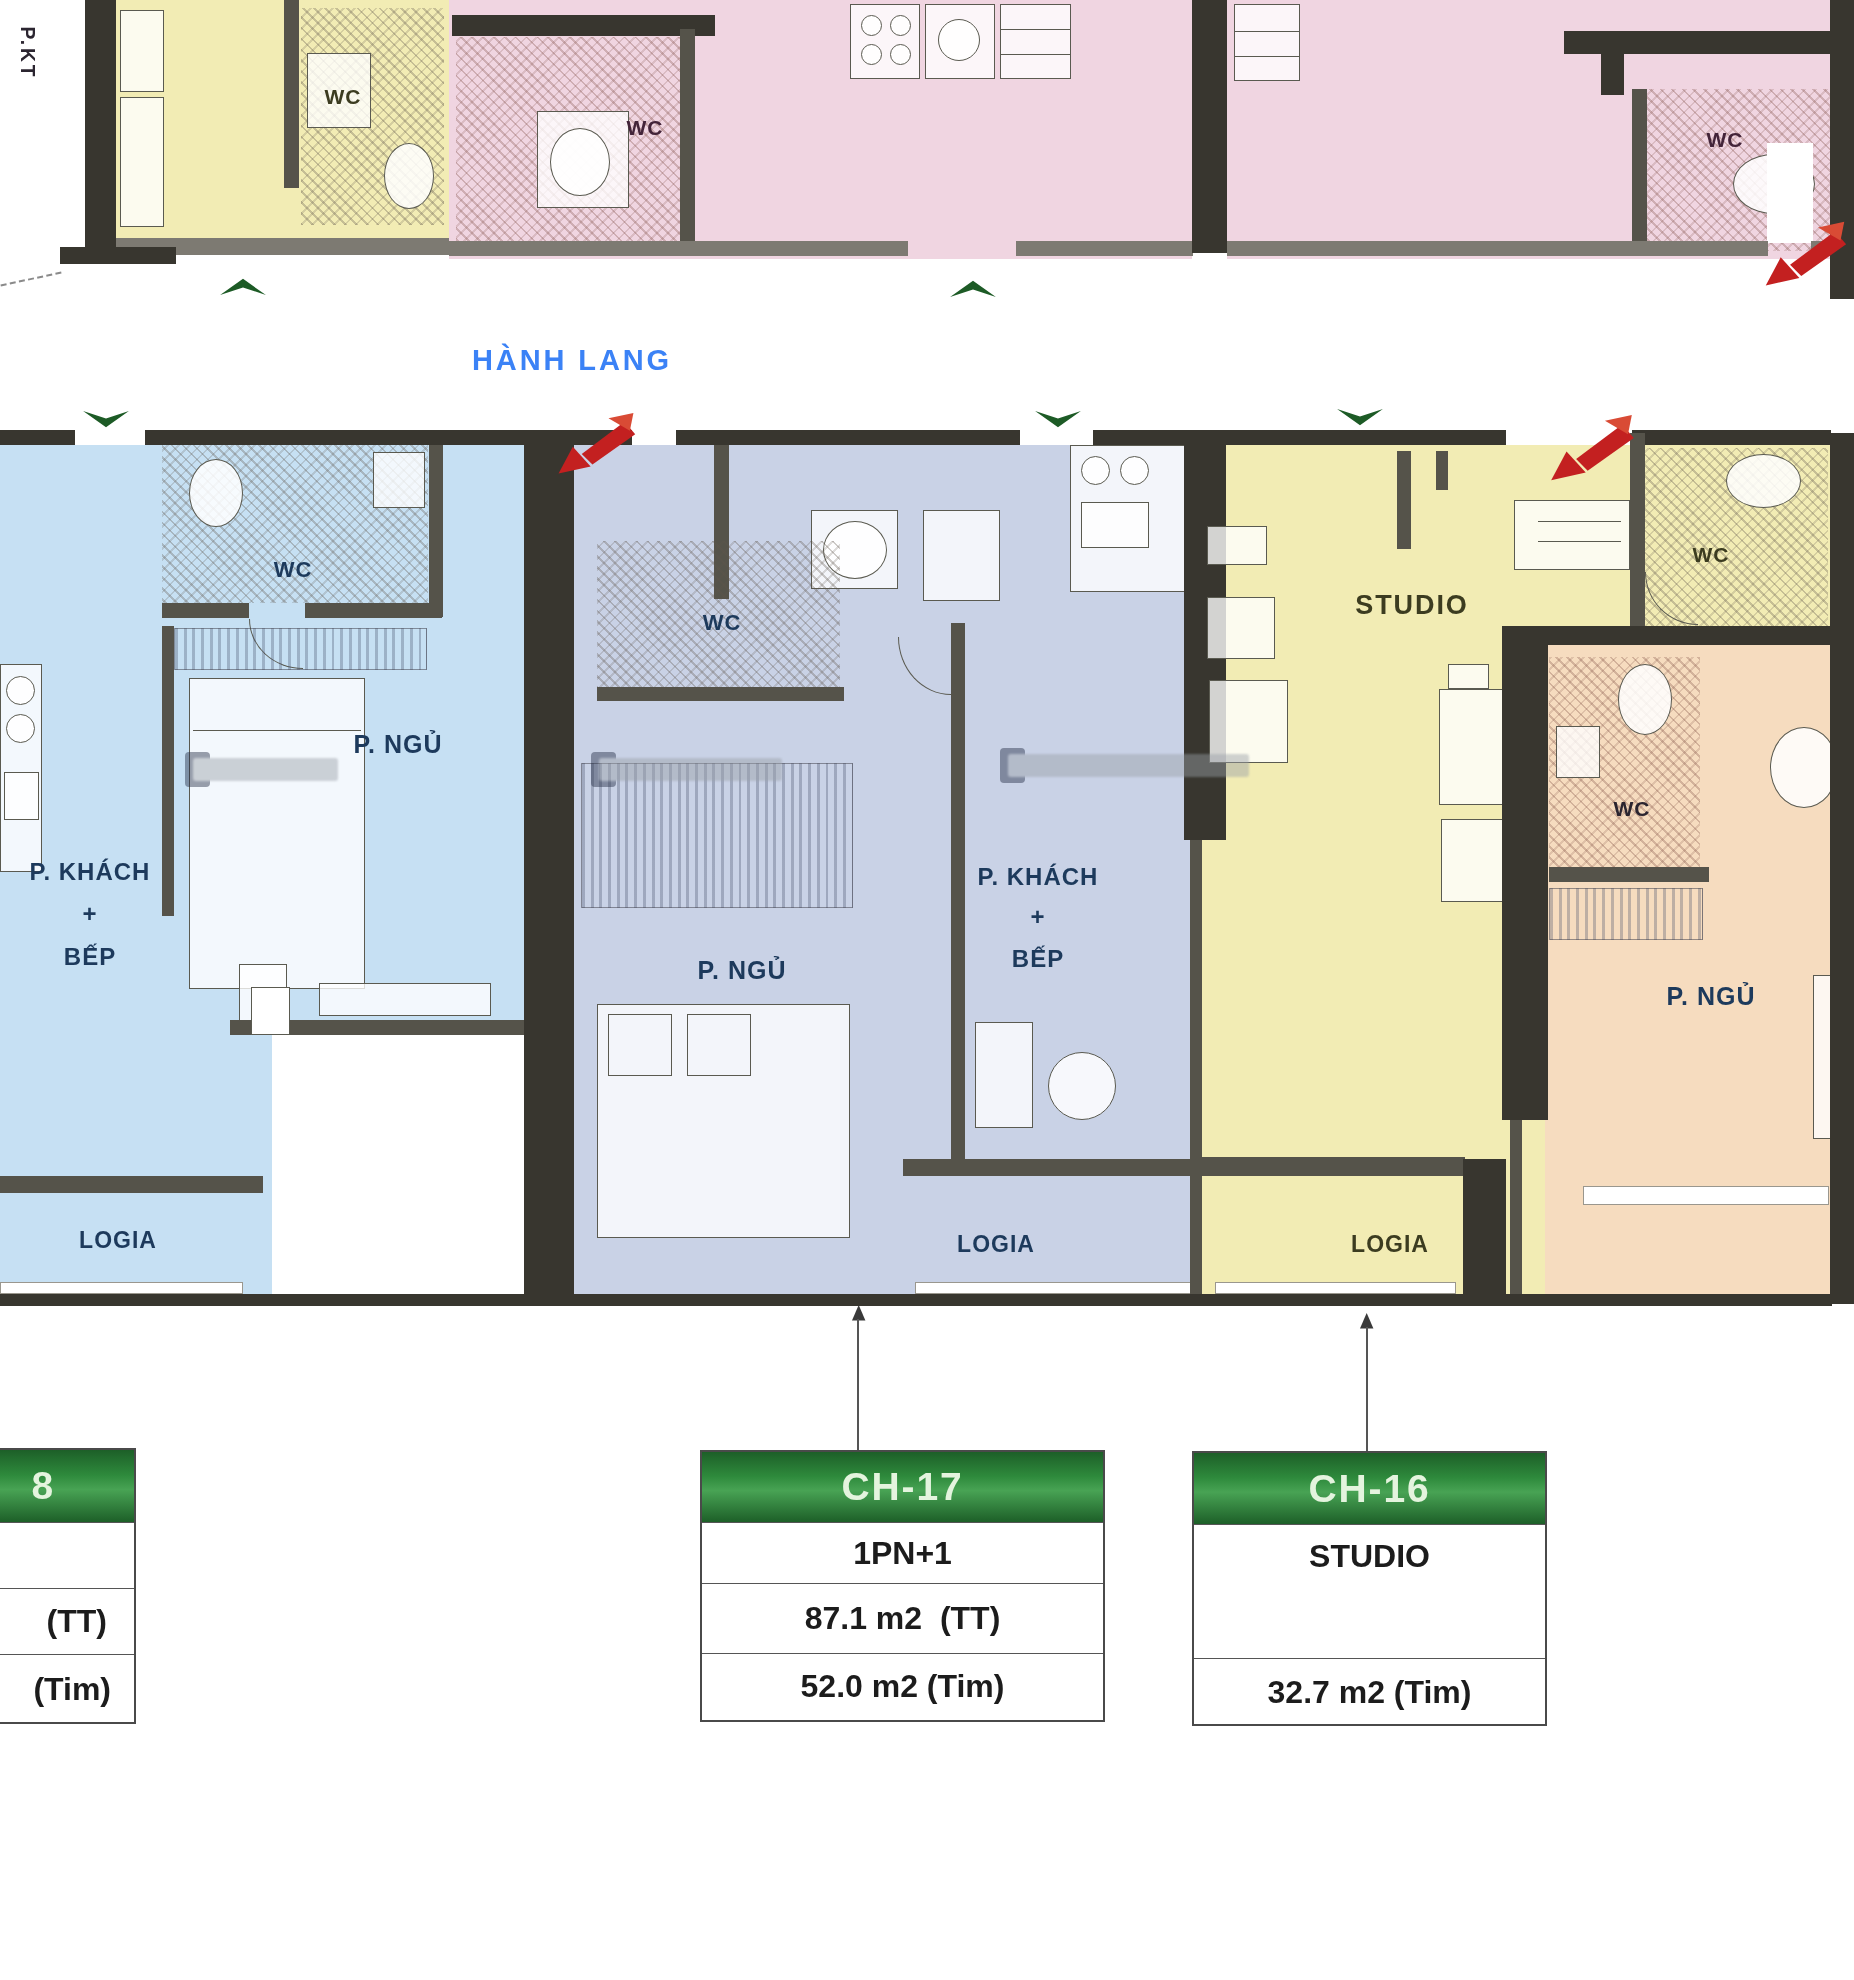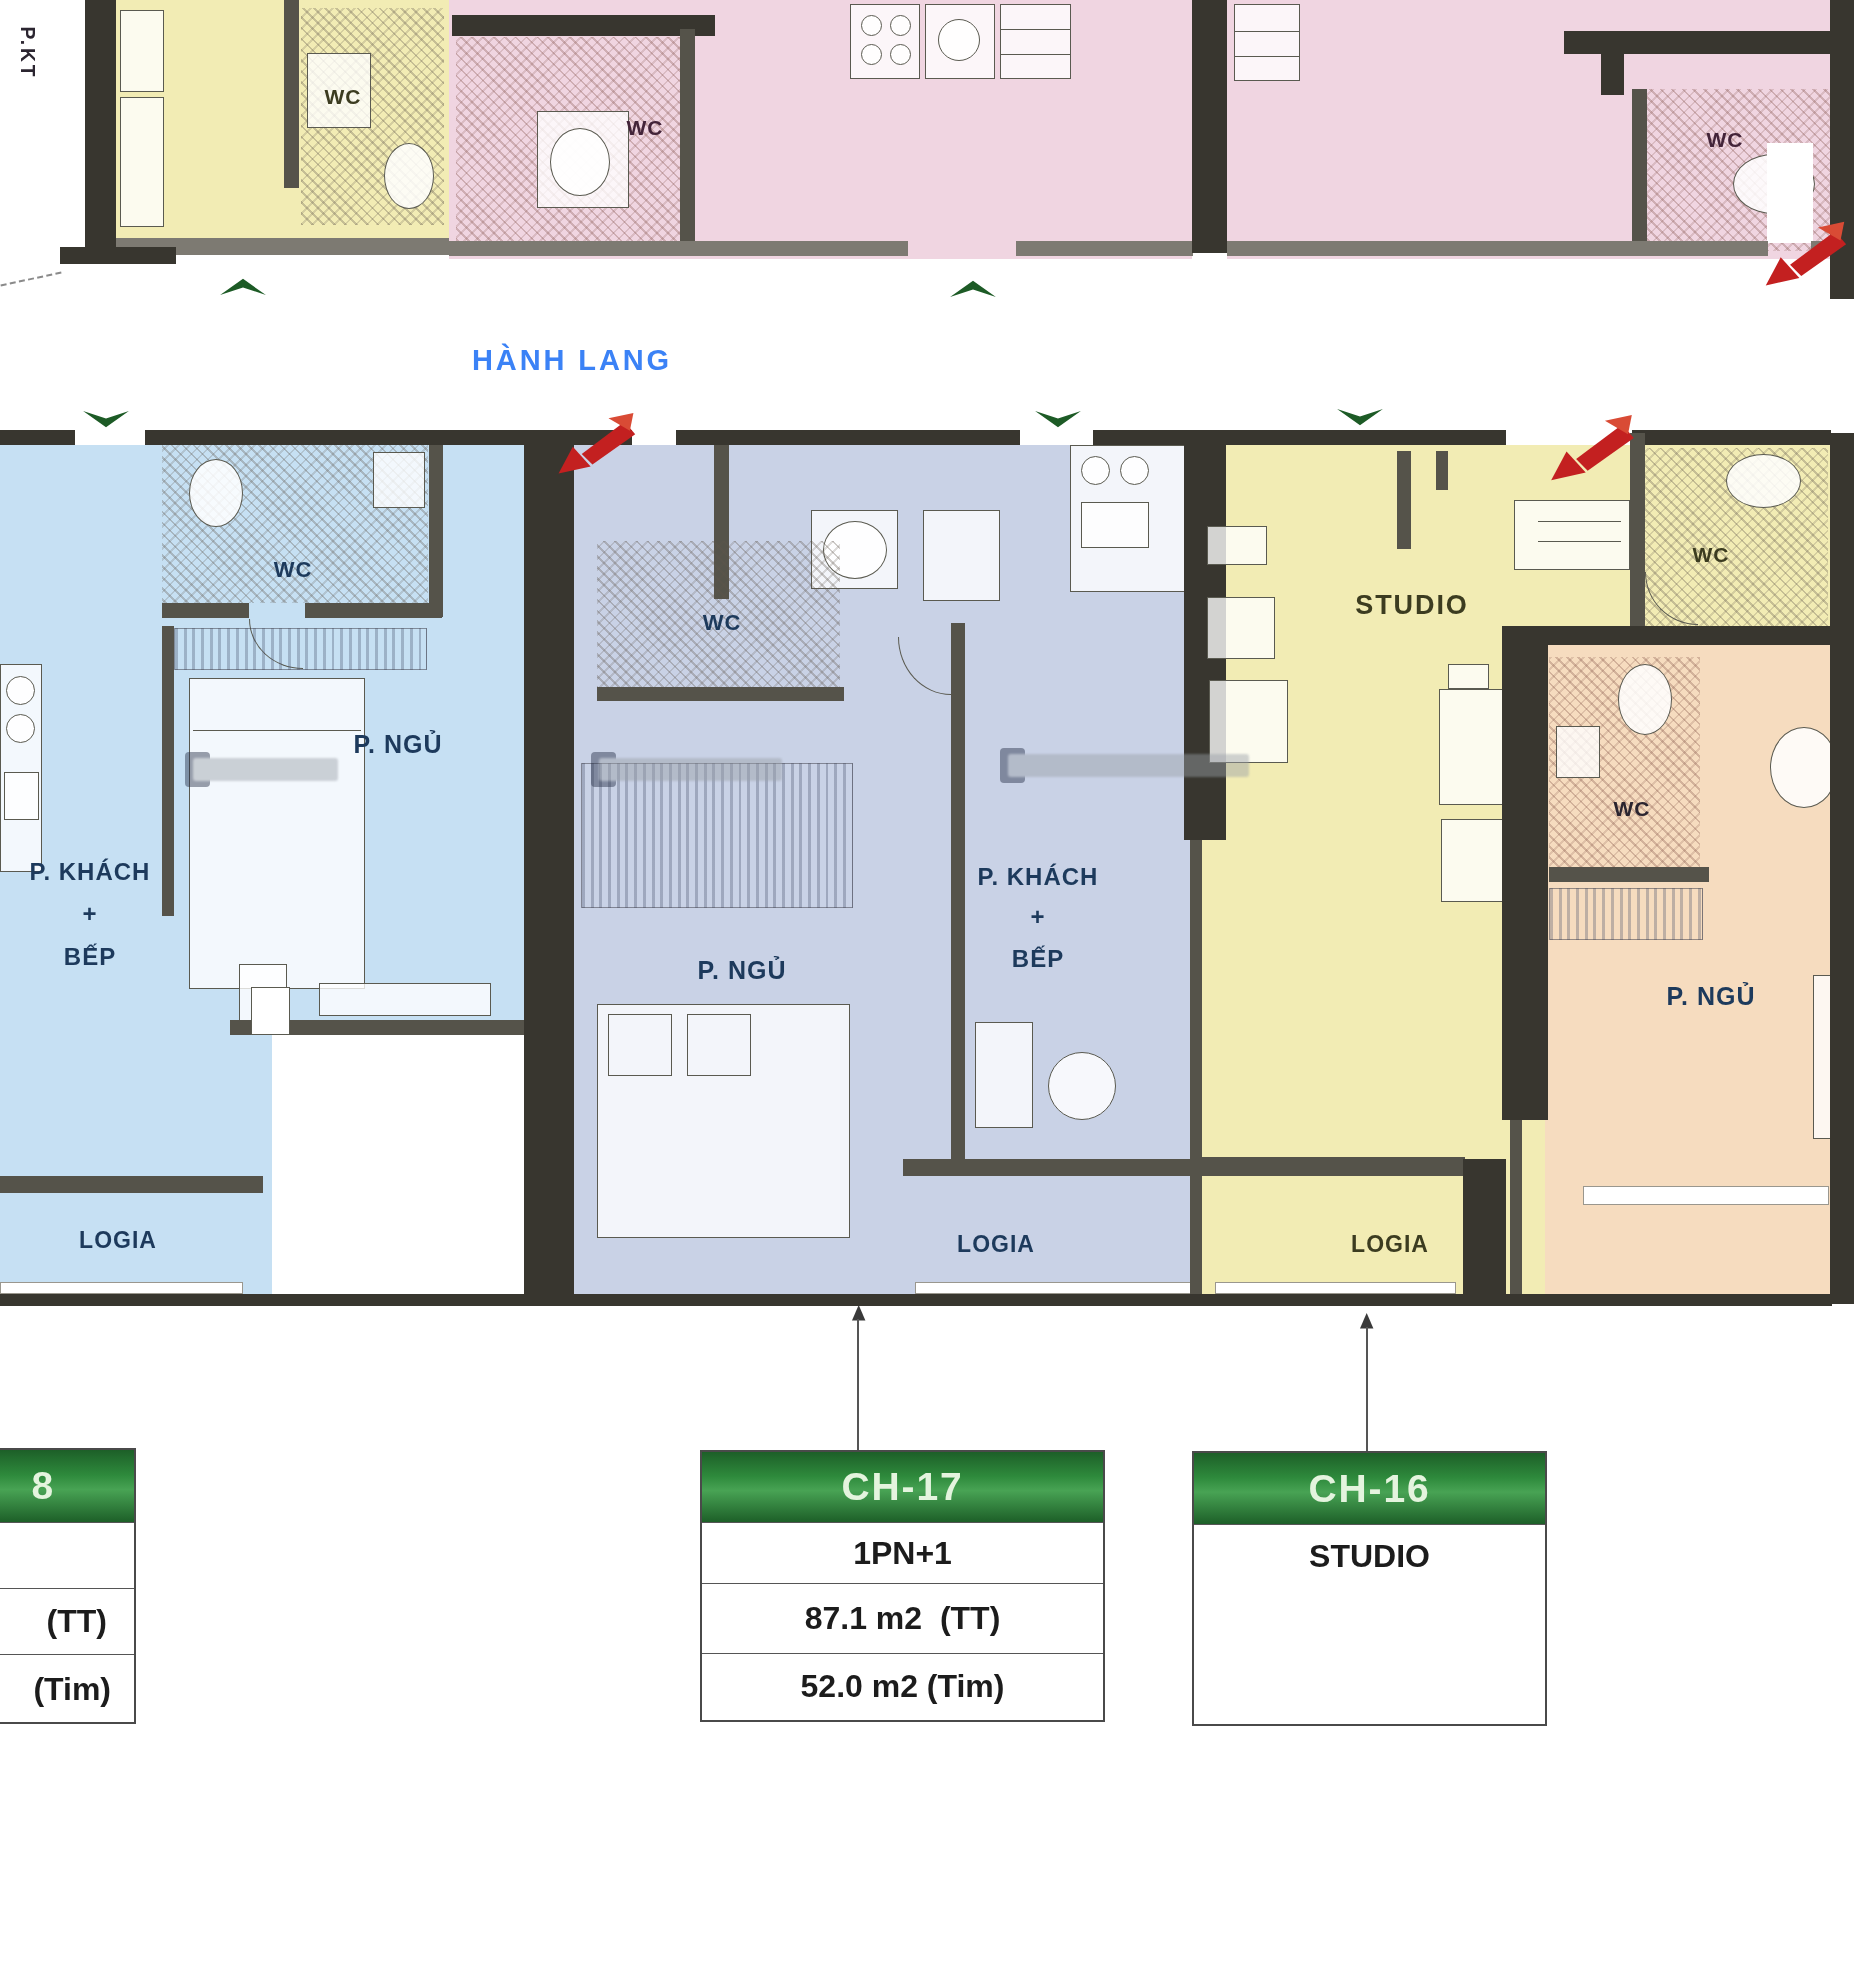--- a/index.html
+++ b/index.html
@@ -287,16 +287,19 @@
     </div>
   </div>
 
   <div class="tbl" style="left:1192px;top:1451px;width:355px;height:275px;">
     <div class="hdr" style="height:71px;">
       <span>CH-16</span>
     </div>
     <div class="row" style="top:71px;height:64px;">
       <span>STUDIO</span>
     </div>
+    <div class="row" style="top:205px;height:68px;">
+      <span>32.7 m2 (Tim)</span>
+    </div>
   </div>
 
 </div>
 
 
 </body></html>

